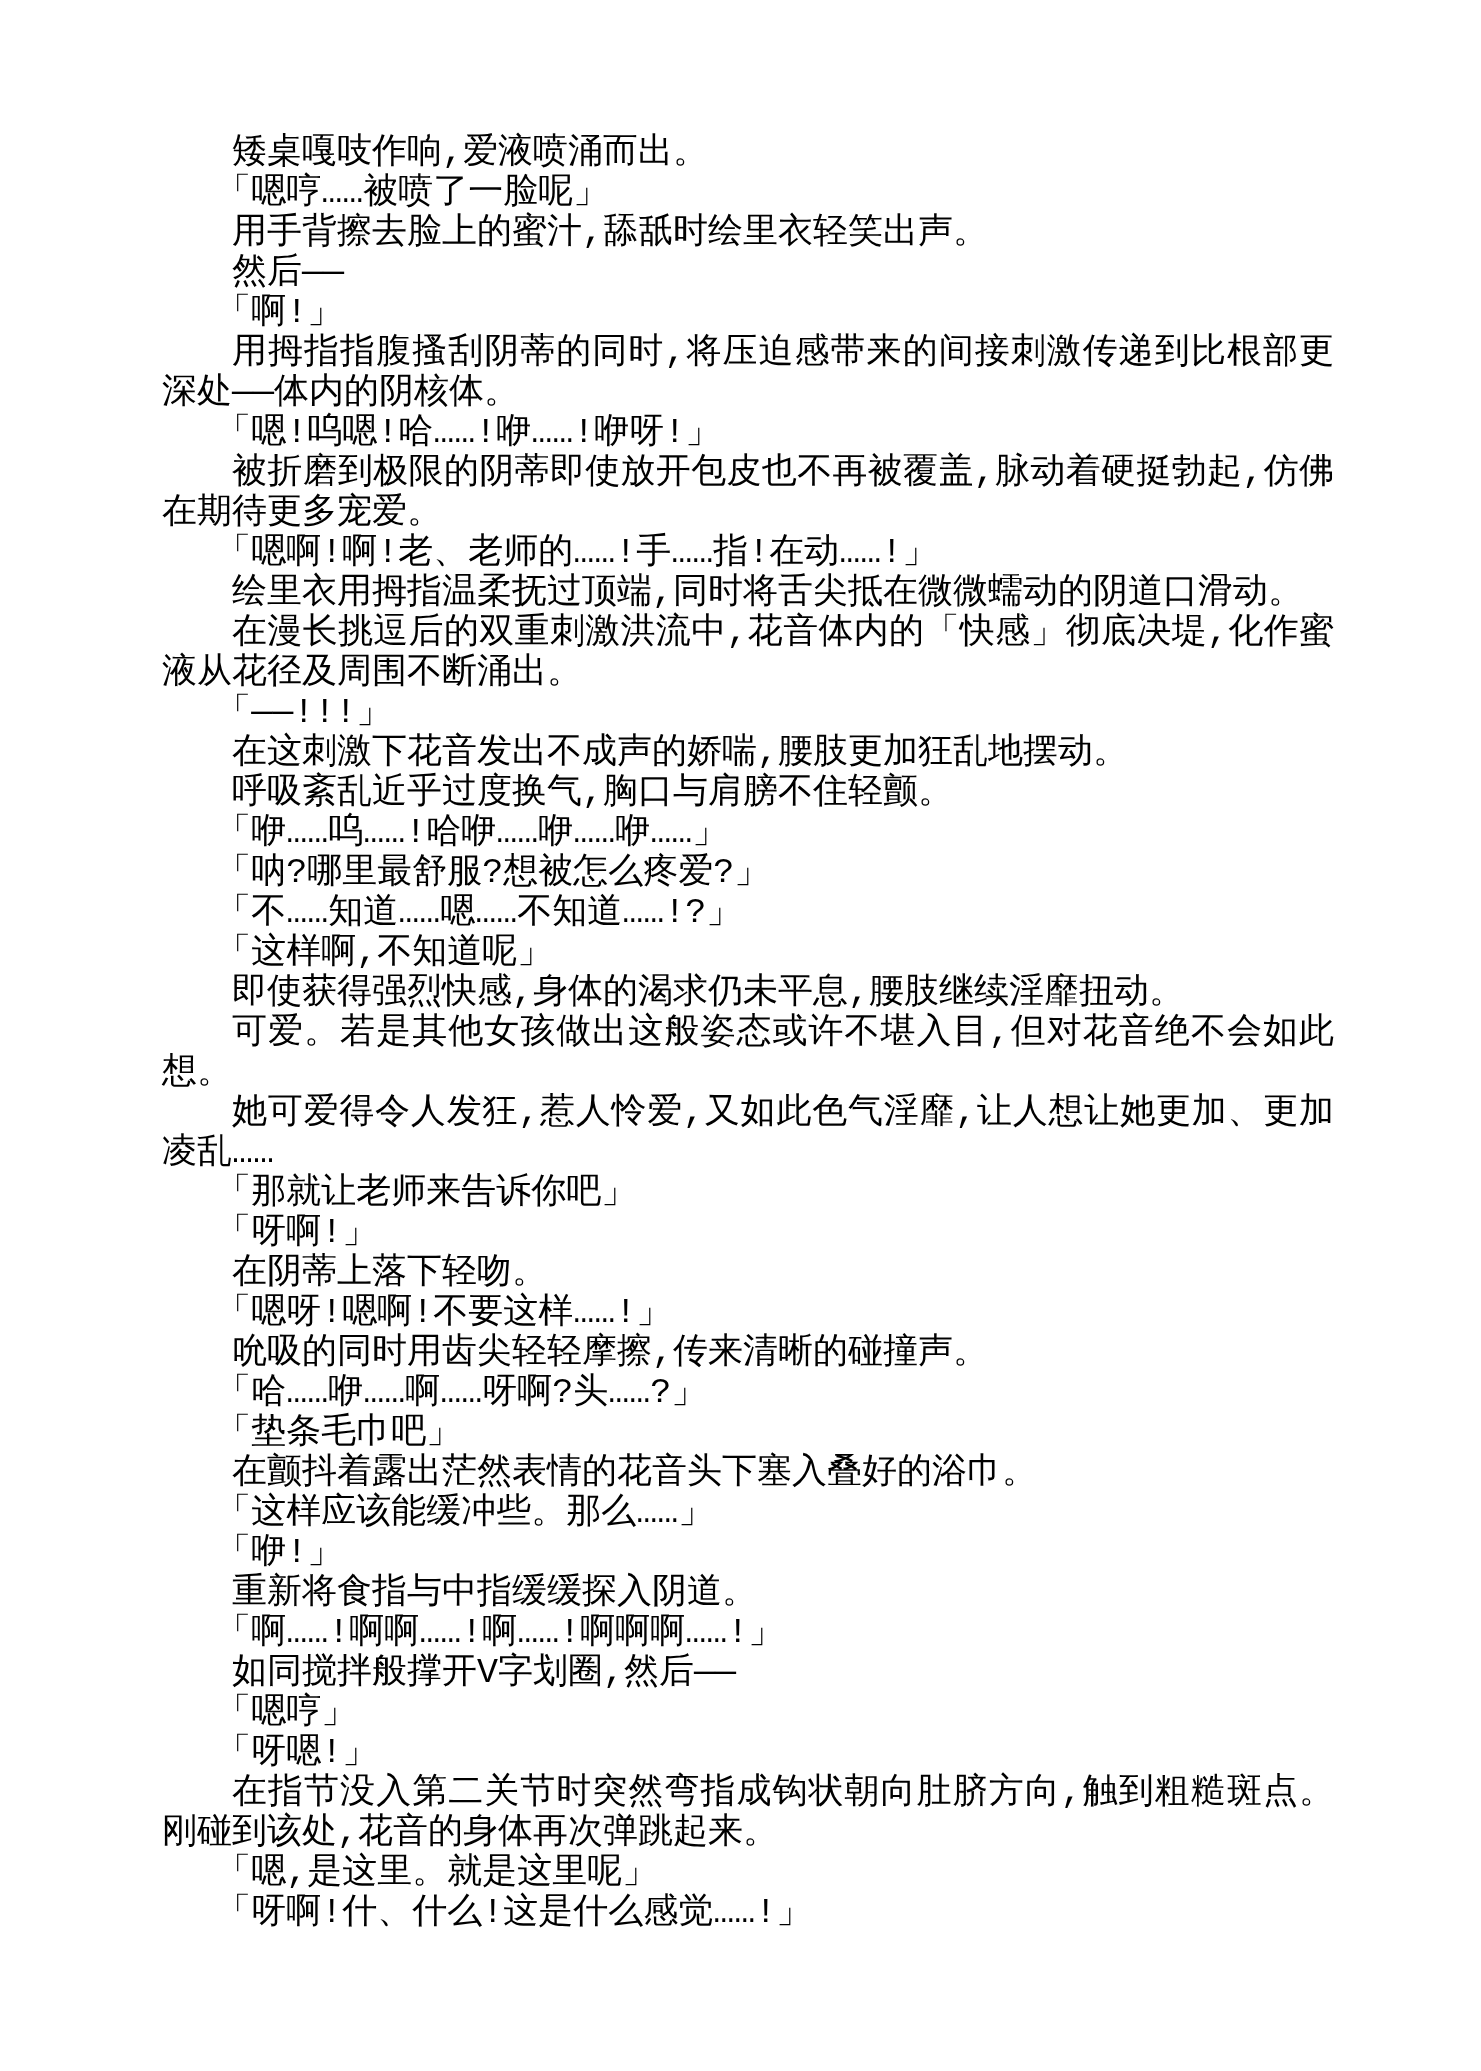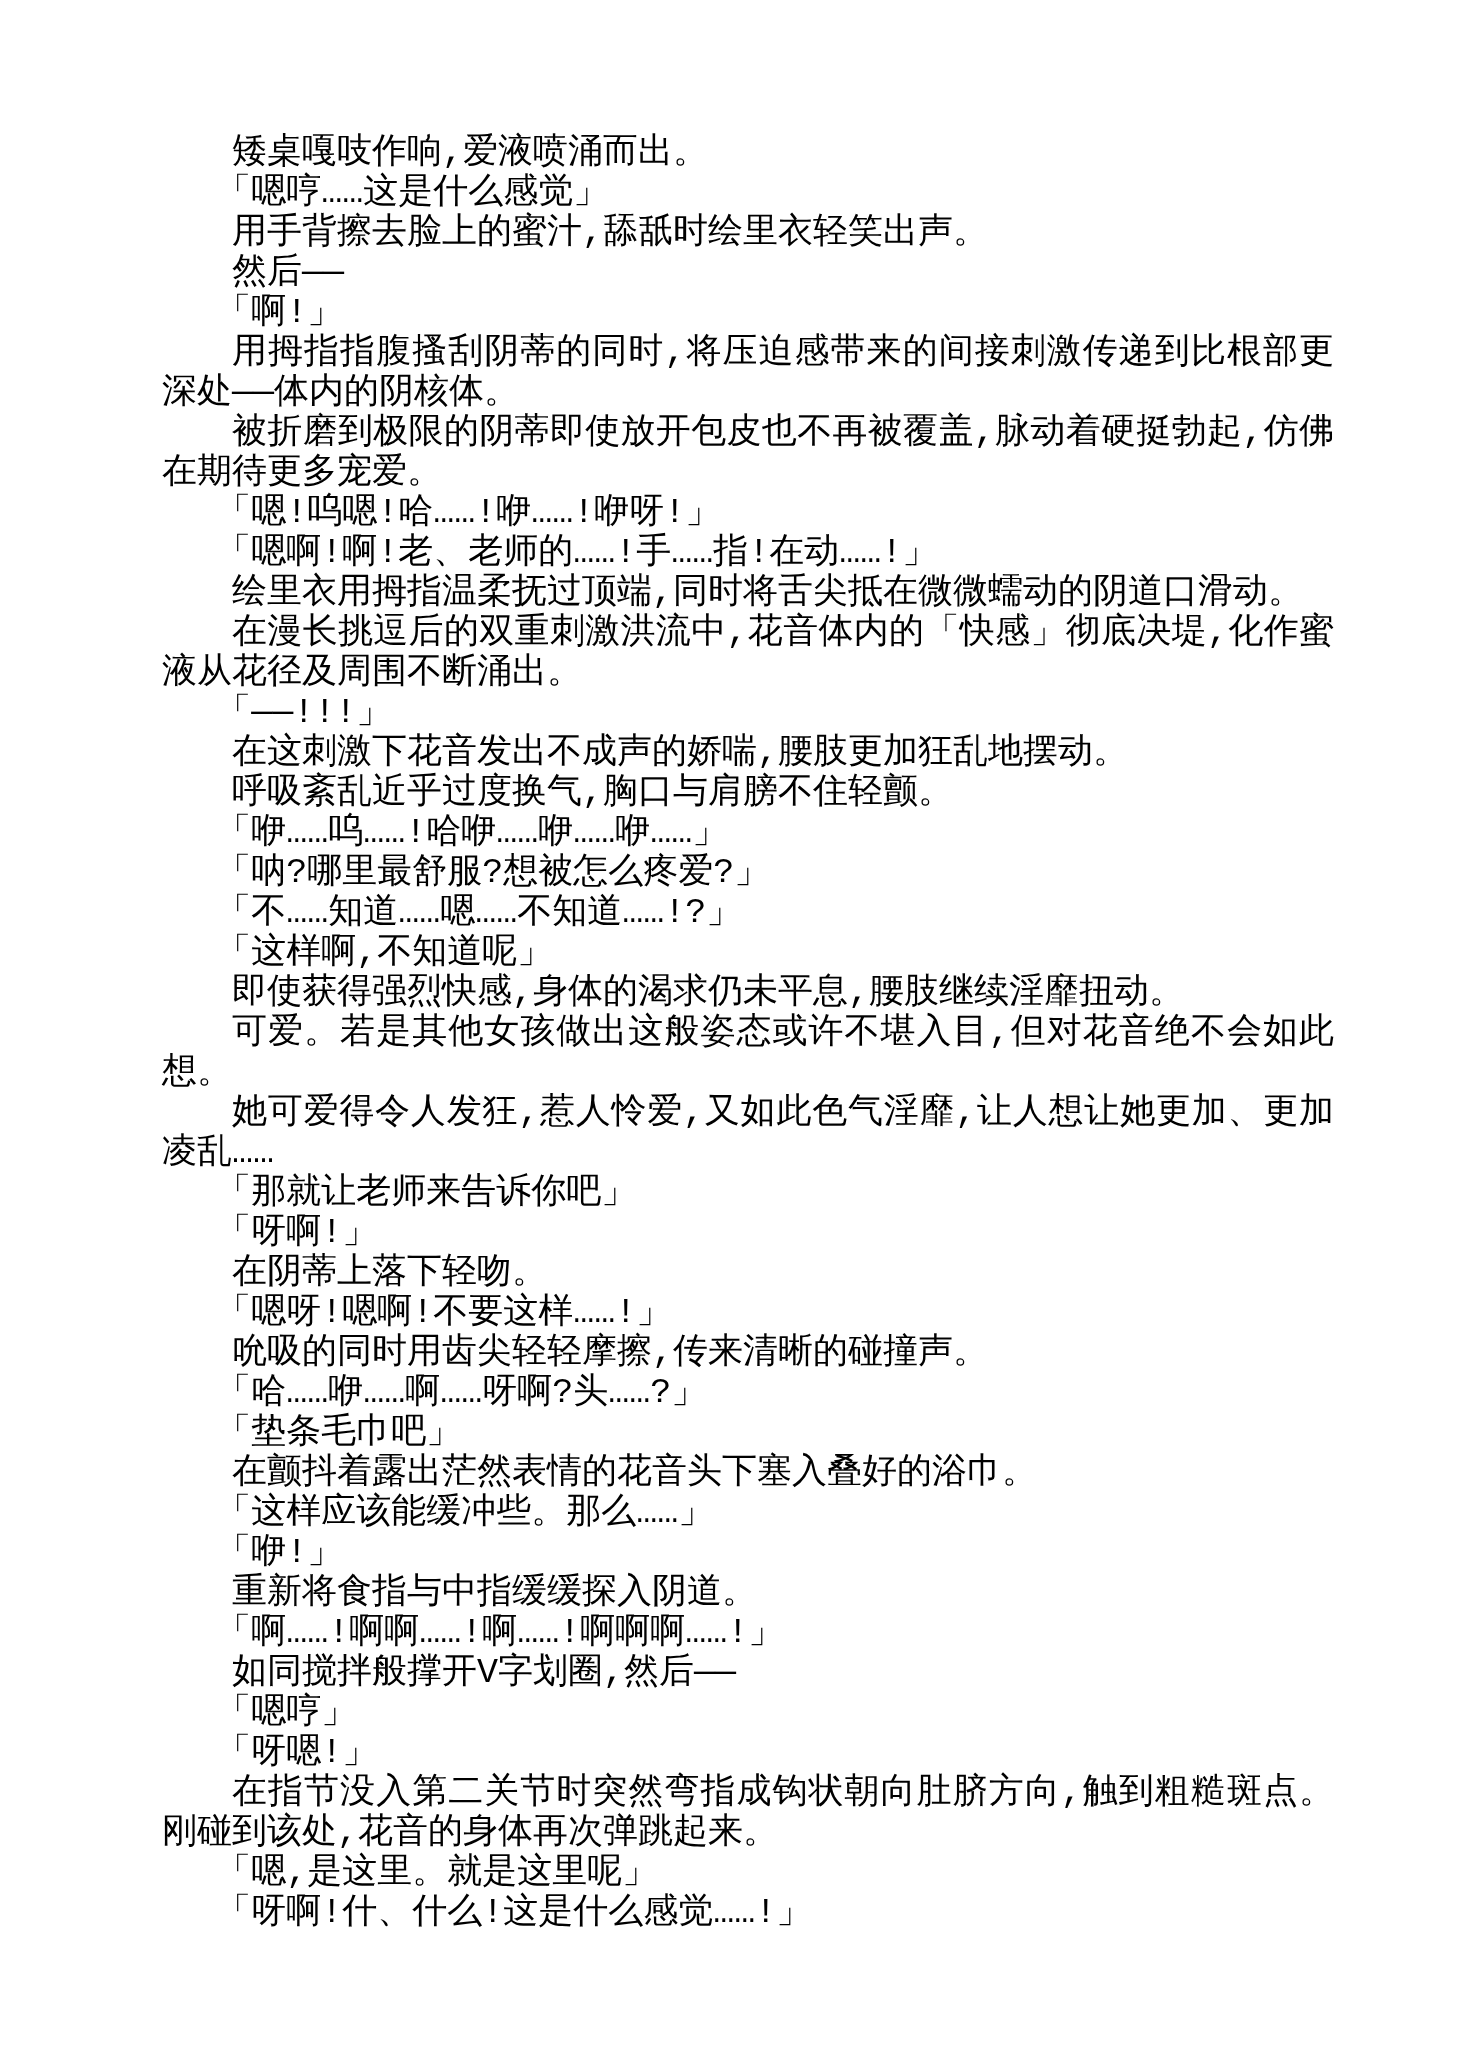--- a/index.html
+++ b/index.html
@@ -35,27 +35,27 @@
   .para.dialogue {
     text-indent: 1.55em;
   }
 </style>
 </head>
 <body>
 
 <main>
   <div class="text-column" id="text-column">
       <p class="para narration">矮桌嘎吱作响,爱液喷涌而出。</p>
-      <p class="para dialogue">「嗯哼……这是什么感觉」</p>
+      <p class="para dialogue">「嗯哼……被喷了一脸呢」</p>
       <p class="para narration">用手背擦去脸上的蜜汁,舔舐时绘里衣轻笑出声。</p>
       <p class="para narration">然后——</p>
       <p class="para dialogue">「啊!」</p>
       <p class="para narration">用拇指指腹搔刮阴蒂的同时,将压迫感带来的间接刺激传递到比根部更深处——体内的阴核体。</p>
+      <p class="para dialogue">「嗯!呜嗯!哈……!咿……!咿呀!」</p>
       <p class="para narration">被折磨到极限的阴蒂即使放开包皮也不再被覆盖,脉动着硬挺勃起,仿佛在期待更多宠爱。</p>
-      <p class="para dialogue">「嗯!呜嗯!哈……!咿……!咿呀!」</p>
       <p class="para dialogue">「嗯啊!啊!老、老师的……!手……指!在动……!」</p>
       <p class="para narration">绘里衣用拇指温柔抚过顶端,同时将舌尖抵在微微蠕动的阴道口滑动。</p>
       <p class="para narration">在漫长挑逗后的双重刺激洪流中,花音体内的「快感」彻底决堤,化作蜜液从花径及周围不断涌出。</p>
       <p class="para dialogue">「——!!!」</p>
       <p class="para narration">在这刺激下花音发出不成声的娇喘,腰肢更加狂乱地摆动。</p>
       <p class="para narration">呼吸紊乱近乎过度换气,胸口与肩膀不住轻颤。</p>
       <p class="para dialogue">「咿……呜……!哈咿……咿……咿……」</p>
       <p class="para dialogue">「呐?哪里最舒服?想被怎么疼爱?」</p>
       <p class="para dialogue">「不……知道……嗯……不知道……!?」</p>
       <p class="para dialogue">「这样啊,不知道呢」</p>

